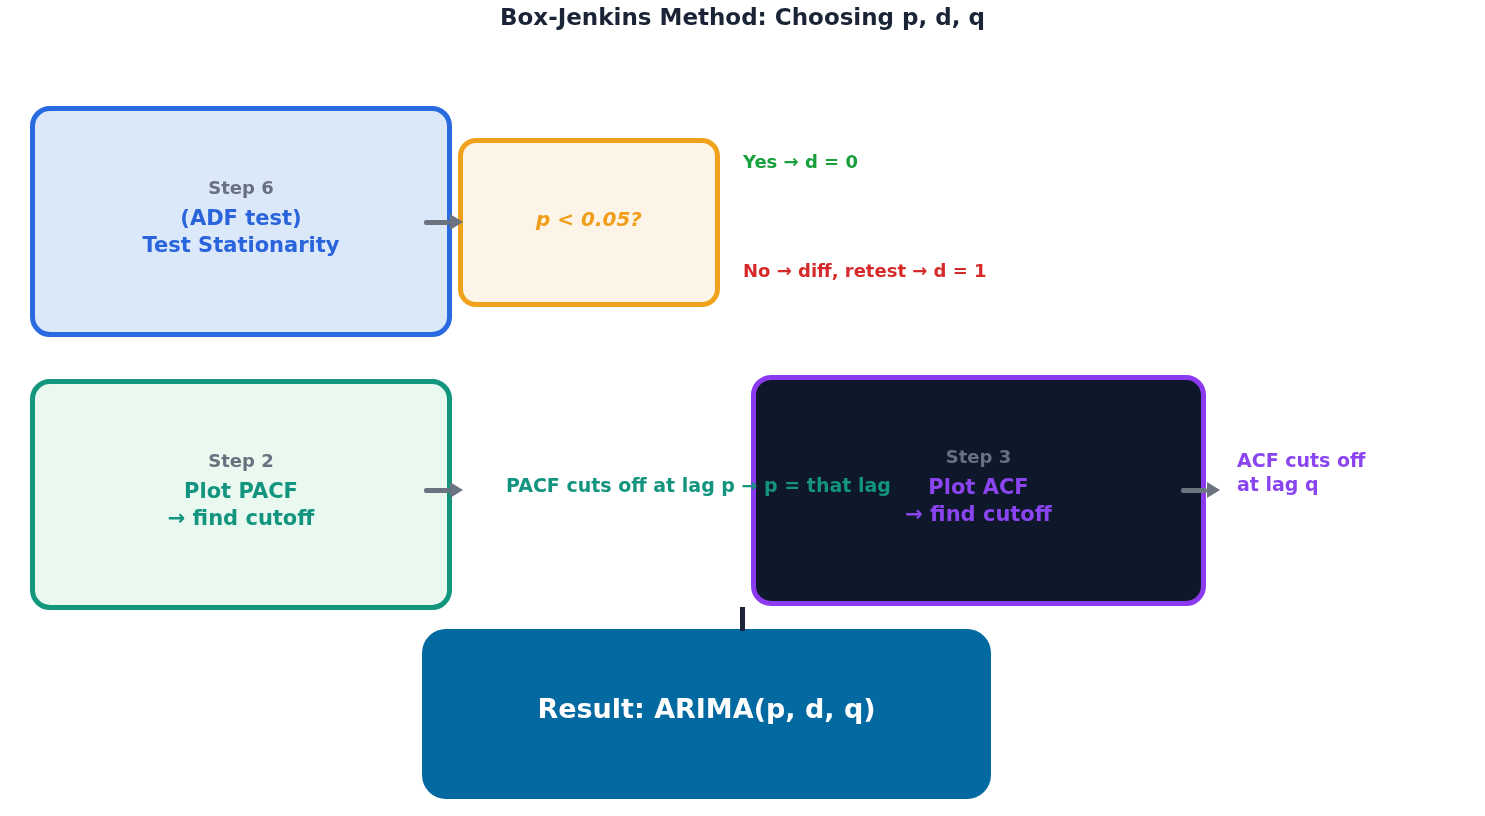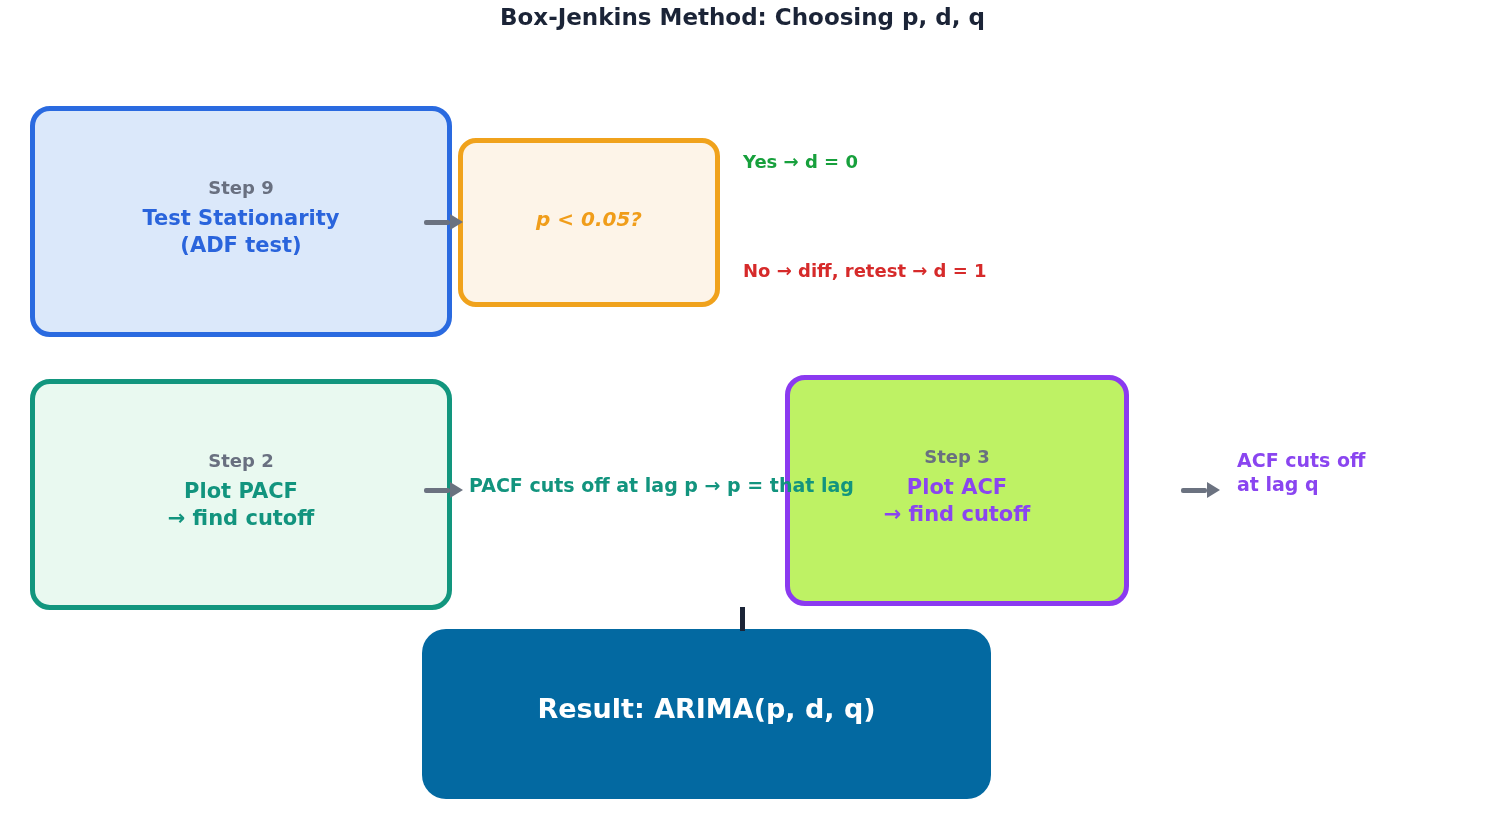--- a/index.html
+++ b/index.html
@@ -49,23 +49,23 @@
 </style>
 </head>
 <body>
 
 <div class="canvas">
 
   <div class="title" style="color: rgb(27, 36, 55);">Box-Jenkins Method: Choosing p, d, q</div>
 
   <div class="box" style="left: 30px; top: 106px; width: 422px; height: 231px; border-color: rgb(42, 106, 224); background-color: rgb(219, 232, 250);">
     <div class="text-block">
-      <div class="step-label" style="color: rgb(105, 112, 128);">Step 9</div>
+      <div class="step-label" style="color: rgb(105, 112, 128);">Step 6</div>
+      <div class="step-line" style="color: rgb(42, 100, 220);">(ADF test)</div>
       <div class="step-line" style="color: rgb(42, 100, 220);">Test Stationarity</div>
-      <div class="step-line" style="color: rgb(42, 100, 220);">(ADF test)</div>
     </div>
   </div>
 
   <div class="arrow" style="left:424px; top:214px;">
     <div class="shaft" style="background-color: rgb(107, 114, 128);"></div>
     <div class="head" style="border-left-color: rgb(107, 114, 128);"></div>
   </div>
 
   <div class="box" style="left: 458px; top: 138px; width: 262px; height: 169px; border-radius: 18px; border-color: rgb(240, 162, 28); background-color: rgb(253, 244, 232); font-style: italic;">
     <div class="decision-text text-block" style="color: rgb(240, 157, 26);">p &lt; 0.05?</div>
@@ -80,23 +80,23 @@
       <div class="step-line" style="color: rgb(18, 148, 126);">Plot PACF</div>
       <div class="step-line" style="color: rgb(18, 148, 126);">→ find cutoff</div>
     </div>
   </div>
 
   <div class="arrow" style="left:424px; top:482px;">
     <div class="shaft" style="background-color: rgb(107, 114, 128);"></div>
     <div class="head" style="border-left-color: rgb(107, 114, 128);"></div>
   </div>
 
-  <div class="annotation ann-19" style="left: 469px; top: 473px; color: rgb(18, 148, 126);">PACF cuts off at lag p → p = that lag</div>
+  <div class="annotation ann-19" style="left: 506px; top: 473px; color: rgb(18, 148, 126);">PACF cuts off at lag p → p = that lag</div>
 
-  <div class="box" style="left: 785px; top: 375px; width: 344px; height: 231px; border-color: rgb(139, 58, 240); background-color: #bef264;">
+  <div class="box" style="left: 751px; top: 375px; width: 455px; height: 231px; border-color: rgb(139, 58, 240); background-color: #0f172a;">
     <div class="text-block">
       <div class="step-label" style="color: rgb(105, 112, 128);">Step 3</div>
       <div class="step-line" style="color: rgb(138, 69, 240);">Plot ACF</div>
       <div class="step-line" style="color: rgb(138, 69, 240);">→ find cutoff</div>
     </div>
   </div>
 
   <div class="arrow" style="left:1181px; top:482px;">
     <div class="shaft" style="background-color: rgb(107, 114, 128);"></div>
     <div class="head" style="border-left-color: rgb(107, 114, 128);"></div>

